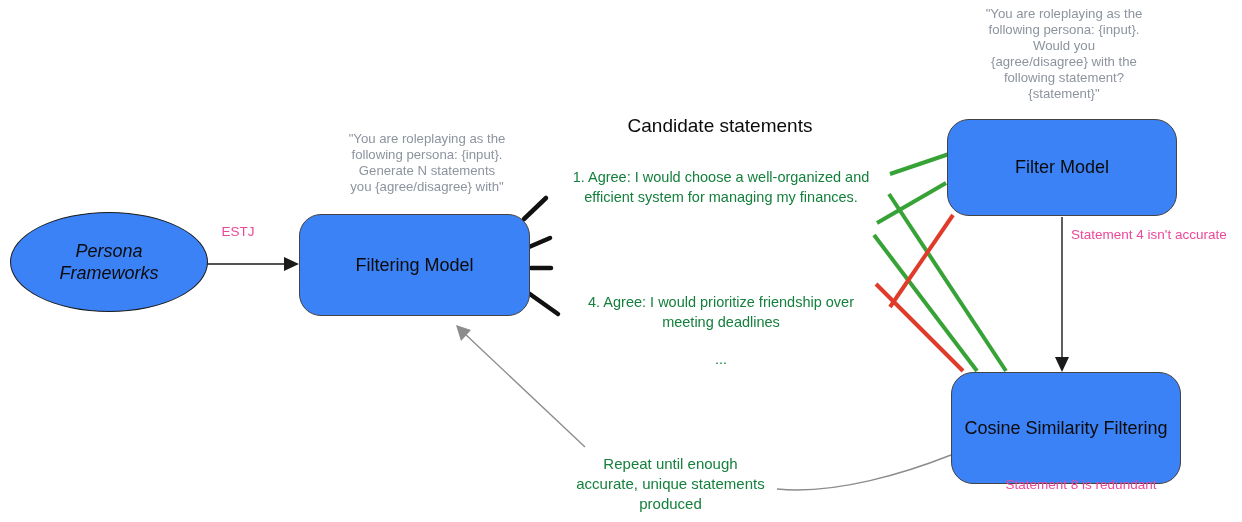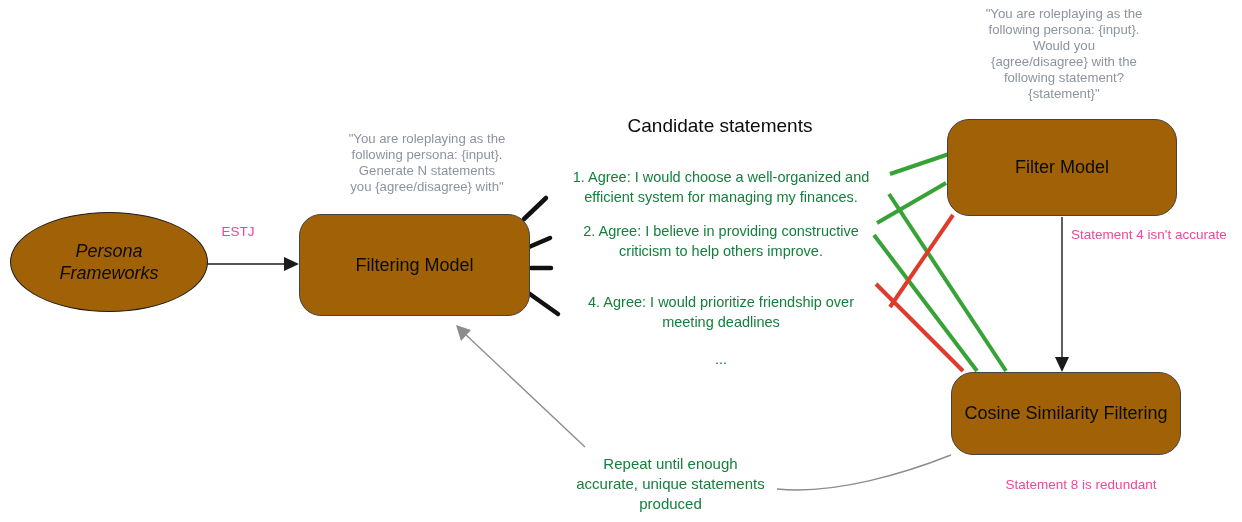--- a/index.html
+++ b/index.html
@@ -4,21 +4,21 @@
 <style>
   html,body{margin:0;padding:0;background:#ffffff;}
   .canvas{
     position:relative;width:1242px;height:522px;background:#ffffff;
     font-family:"Liberation Sans",sans-serif;color:#111;overflow:hidden;
   }
   .layer{position:absolute;left:0;top:0;z-index:1;}
   .abs{position:absolute;z-index:2;}
   .ml{white-space:pre-line;}
   .node{
-    box-sizing:border-box;background:#a16207;border:1.4px solid #434343;
+    box-sizing:border-box;background:#3b82f6;border:1.4px solid #434343;
     display:flex;align-items:center;justify-content:center;text-align:center;
     font-size:18px;line-height:1.25;color:#0b0b0b;z-index:2;position:absolute;
   }
   .rounded{border-radius:22px;}
   .ellipse{border-radius:50%;border:1.4px solid #1c1c1c;font-style:italic;}
   .prompt{
     color:#8d949e;font-size:13.2px;line-height:16px;text-align:center;z-index:2;
   }
   .stmt{
     font-size:14.5px;line-height:20px;text-align:center;color:#15803d;z-index:2;
@@ -72,40 +72,38 @@
 you {agree/disagree} with"</div>
 
   <div class="node rounded" style="left:299px;top:214px;width:231px;height:102px;">
     <span>Filtering Model</span>
   </div>
 
   <div class="abs title" style="left:600px;top:115px;width:240px;">Candidate statements</div>
 
   <div class="abs stmt ml" style="left:543px;top:167px;width:356px;">1. Agree: I would choose a well-organized and
 efficient system for managing my finances.</div>
-  <div class="abs stmt ml" style="left:543px;top:221px;width:356px;">2. Agree: I believe in providing constructive
-criticism to help others improve.</div>
   <div class="abs stmt ml" style="left:543px;top:292px;width:356px;">4. Agree: I would prioritize friendship over
 meeting deadlines</div>
   <div class="abs stmt" style="left:543px;top:349px;width:356px;">...</div>
 
   <div class="abs prompt ml" style="left:958px;top:6px;width:212px;">"You are roleplaying as the
 following persona: {input}.
 Would you
 {agree/disagree} with the
 following statement?
 {statement}"</div>
 
   <div class="node rounded" style="left:947px;top:119px;width:230px;height:97px;">
     <span>Filter Model</span>
   </div>
 
   <div class="abs note" style="left:1071px;top:227px;">Statement 4 isn't accurate</div>
 
-  <div class="node rounded" style="left:951px;top:372px;width:230px;height:83px;">
+  <div class="node rounded" style="left:951px;top:372px;width:230px;height:112px;">
     <span>Cosine Similarity Filtering</span>
   </div>
 
   <div class="abs note center" style="left:1000px;top:477px;width:162px;">Statement 8 is redundant</div>
 
   <div class="abs stmt ml" style="left:563px;top:454px;width:215px;font-size:15px;">Repeat until enough
 accurate, unique statements
 produced</div>
 
 </div>

